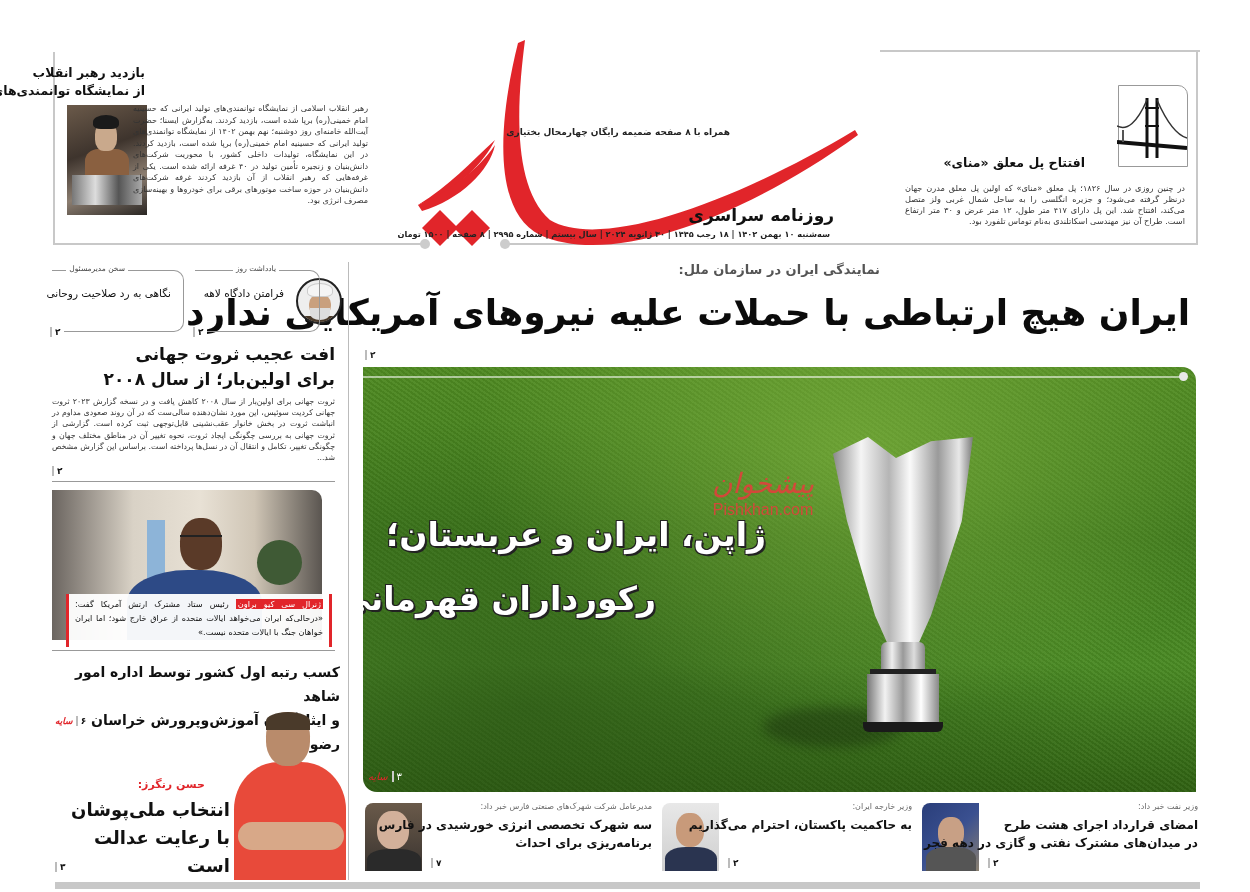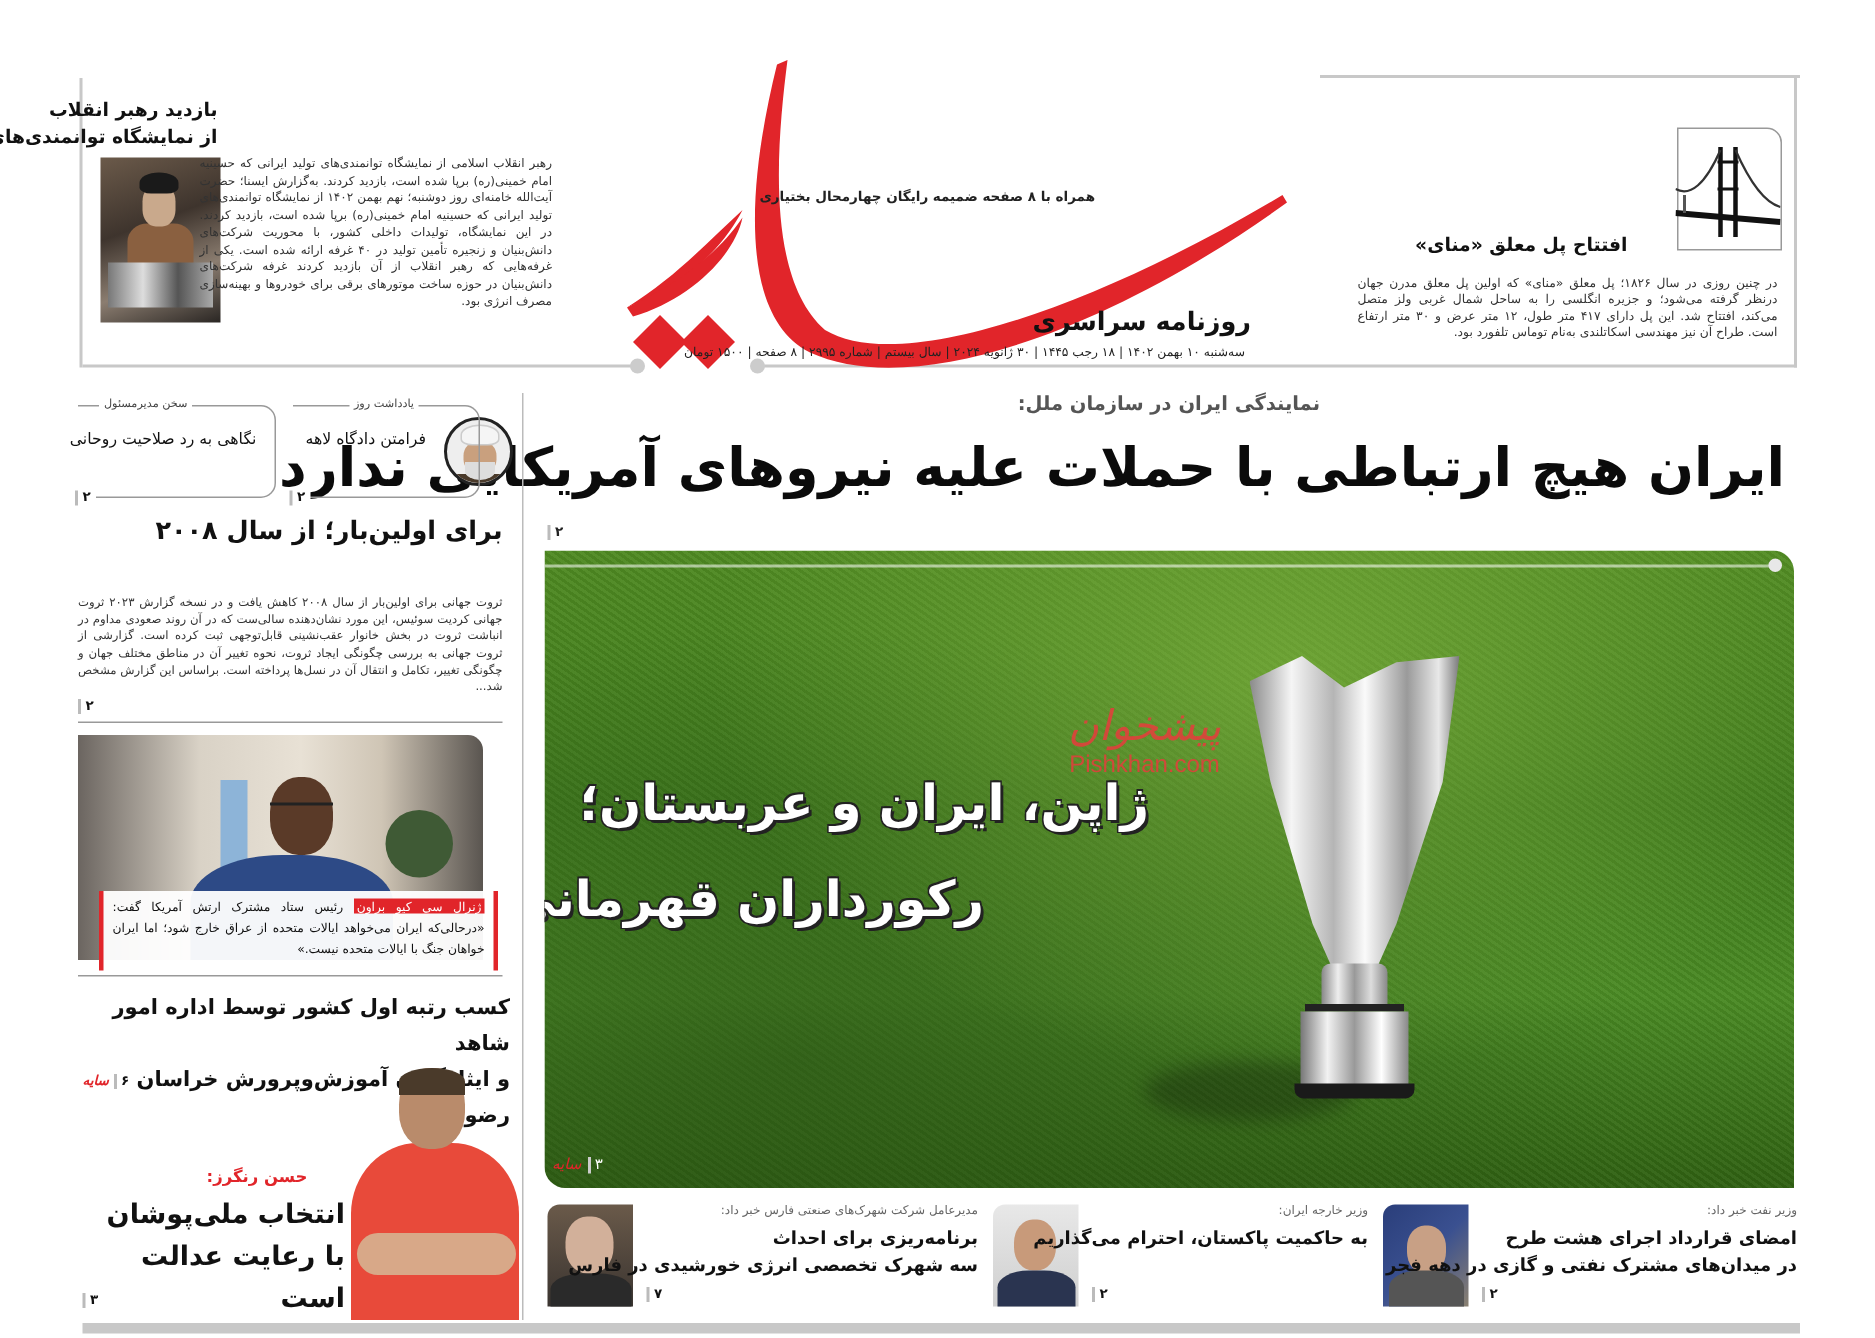--- a/index.html
+++ b/index.html
@@ -14,21 +14,21 @@
   
   .bridge-box { left: 905px; top: 55px; width: 295px; height: 190px; }
   .bridge-img { position: absolute; left: 213px; top: 30px; width: 70px; height: 82px; border: 1px solid #999; border-radius: 0 10px 0 0; background: #fff; }
   .bridge-title { position: absolute; right: 115px; top: 100px; font-size: 12.5px; font-weight: bold; white-space: nowrap; }
   .bridge-text { position: absolute; right: 15px; top: 128px; width: 280px; font-size: 8.2px; line-height: 11px; color: #333; text-align: justify; }
 
   
   .logo-wrap { left: 400px; top: 35px; width: 470px; height: 225px; }
   .logo-sub { position: absolute; right: 140px; top: 92px; font-size: 9px; font-weight: bold; color: #222; white-space: nowrap; }
   .logo-national { position: absolute; right: 36px; top: 170px; font-size: 17px; font-weight: bold; color: #111; white-space: nowrap; }
-  .date-line { position: absolute; right: 40px; top: 194px; font-size: 8.2px; color: #222; font-weight: normal; white-space: nowrap; }
+  .date-line { position: absolute; right: 40px; top: 194px; font-size: 8.2px; color: #222; font-weight: bold; white-space: nowrap; }
 
   
   .leader-box { left: 55px; top: 55px; width: 345px; height: 190px; }
   .leader-title1 { position: absolute; right: 255px; top: 10px; font-size: 12.5px; font-weight: bold; white-space: nowrap; }
   .leader-title2 { position: absolute; right: 255px; top: 28px; font-size: 12.5px; font-weight: bold; white-space: nowrap; }
   .leader-photo { position: absolute; left: 12px; top: 50px; width: 80px; height: 110px; background: linear-gradient(160deg,#6b5a4a 0%,#3e342d 40%,#8b7d70 70%,#2a2623 100%); }
   .leader-photo .face { position:absolute; left:28px; top:18px; width:22px; height:28px; background:#c9a98c; border-radius:40%; }
   .leader-photo .turban { position:absolute; left:26px; top:10px; width:26px; height:14px; background:#1a1a1a; border-radius:50% 50% 30% 30%; }
   .leader-photo .robe { position:absolute; left:18px; top:44px; width:44px; height:40px; background:#8a6040; border-radius:30% 30% 0 0; }
   .leader-photo .engine { position:absolute; left:5px; top:70px; width:70px; height:30px; background:linear-gradient(90deg,#777,#ddd,#555,#aaa); }
@@ -232,22 +232,22 @@
   <div class="ref">۲</div>
 </div>
 
 <div class="news" style="left:365px; width:287px;">
   <div class="thumb" style="background:linear-gradient(180deg,#6a5a4a,#3a3430);">
     <div class="thumb-face" style="left:12px; top:8px; width:32px; height:38px; background:#d2b09a;"></div>
     <div class="thumb-suit" style="left:2px; top:46px; width:54px; height:26px; background:#2a2a2a;"></div>
   </div>
   <div class="kick">مدیرعامل شرکت شهرک‌های صنعتی فارس خبر داد:</div>
   <div class="head">
+    <div>سه شهرک تخصصی انرژی خورشیدی در فارس</div>
     <div>برنامه‌ریزی برای احداث</div>
-    <div>سه شهرک تخصصی انرژی خورشیدی در فارس</div>
   </div>
   <div class="ref">۷</div>
 </div>
 
 <div class="abs col-sep"></div>
 
 <div class="abs avatar-circle">
   <div class="robe"></div>
     <div class="face"></div>
     <div class="beard"></div>
@@ -260,20 +260,21 @@
   <div class="opinion-ref" style="left:-2px;">۲</div>
 </div>
 
 <div class="opinion-box" style="left:52px; width:132px;">
   <div class="opinion-label" style="right:55px;">سخن مدیرمسئول</div>
   <div class="opinion-title" style="right:12px;">نگاهی به رد صلاحیت روحانی</div>
   <div class="opinion-ref" style="left:-2px;">۲</div>
 </div>
 
 <div class="abs wealth-title">
+  <div>افت عجیب ثروت جهانی</div>
   <div>برای اولین‌بار؛ از سال ۲۰۰۸</div>
 </div>
 <div class="abs wealth-text">ثروت جهانی برای اولین‌بار از سال ۲۰۰۸ کاهش یافت و در نسخه گزارش ۲۰۲۳ ثروت جهانی کردیت سوئیس، این مورد نشان‌دهنده سالی‌ست که در آن روند صعودی مداوم در انباشت ثروت در بخش خانوار عقب‌نشینی قابل‌توجهی ثبت کرده است. گزارشی از ثروت جهانی به بررسی چگونگی ایجاد ثروت، نحوه تغییر آن در مناطق مختلف جهان و چگونگی تغییر، تکامل و انتقال آن در نسل‌ها پرداخته است. براساس این گزارش مشخص شد...</div>
 <div class="abs wealth-ref">۲</div>
 <div class="abs" style="left:52px; top:481px; width:283px; height:1px; background:#999;"></div>
 
 <div class="abs gen-photo">
   <div class="flag"></div>
     <div class="plant"></div>
     <div class="uniform"></div>

